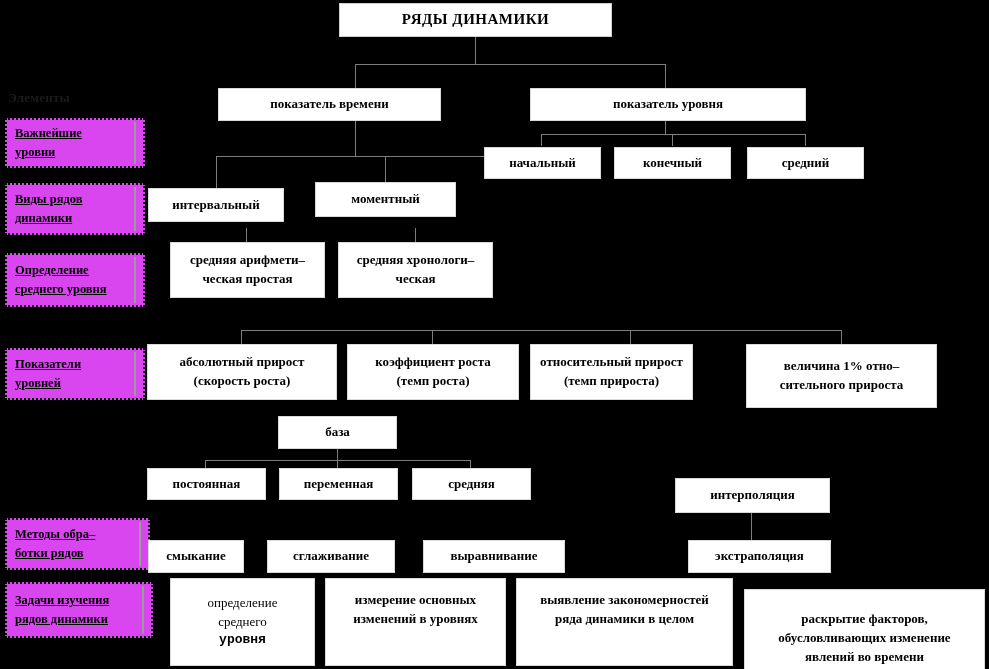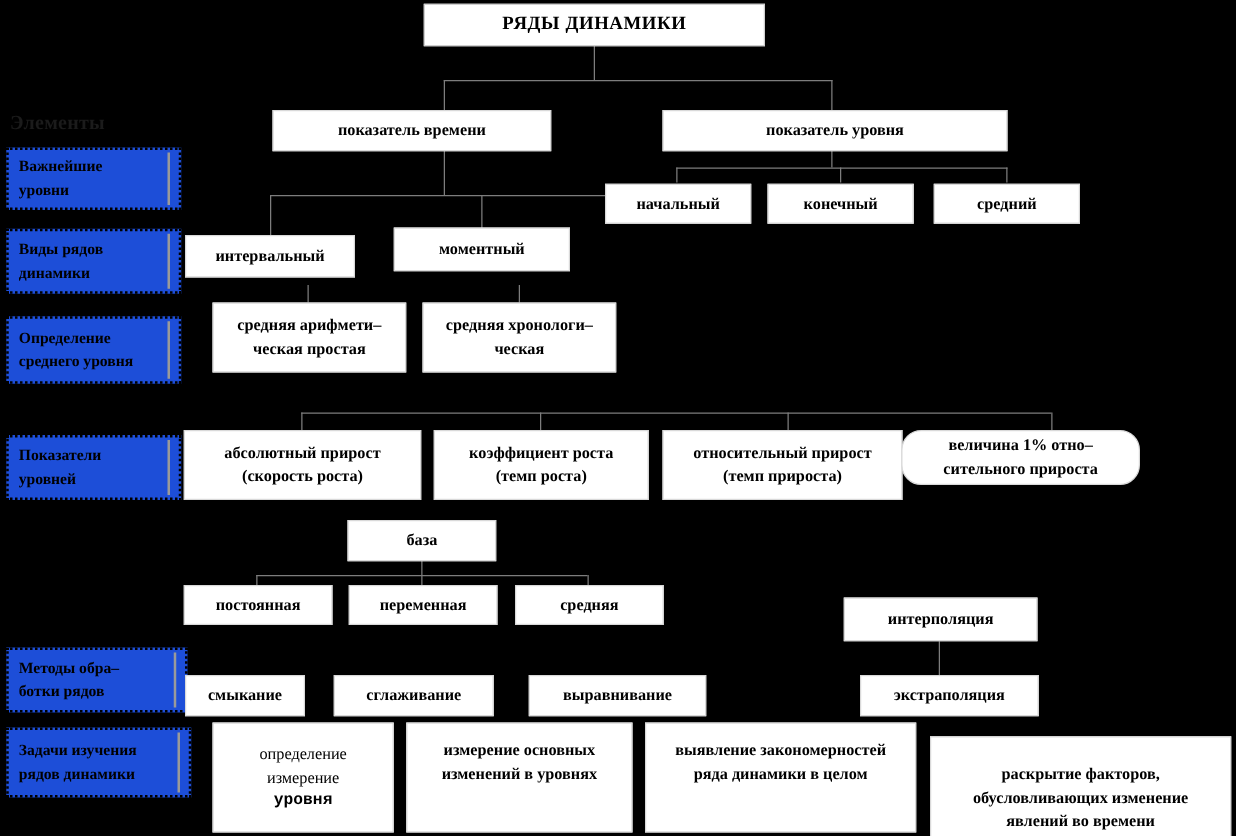--- a/index.html
+++ b/index.html
@@ -31,48 +31,49 @@
   .box .ln.n{font-weight:normal;}
   
   #title-box{
     font-size:15px;
     letter-spacing:.5px;
     border:1px solid #cfcfcf;
   }
   
   .cat{
     position:absolute;
-    background:#1d4ed8;
+    background:#d946ef;
     color:#000000;
     border:2px dotted #000000;
     box-sizing:border-box;
     display:flex;
     flex-direction:column;
     justify-content:center;
     align-items:flex-start;
     text-align:left;
     font-weight:bold;
     font-size:12.5px;
     line-height:1.5;
     padding:2px 4px 2px 8px;
+    text-decoration:underline;
   }
   .cat .bar{
     position:absolute;
     top:2px;bottom:2px;
     right:7px;
     width:2px;
     background:#9a9a9a;
   }
   .cat .ln{display:block;white-space:nowrap;}
   
   #elements-label{
     position:absolute;
     color:#1b1b1b;
     font-weight:bold;
-    font-size:16px;
+    font-size:13px;
     letter-spacing:.2px;
     white-space:nowrap;
   }
   
   .ln-h,.ln-v{position:absolute;background:#7d7d7d;}
   .ln-h{height:1px;}
   .ln-v{width:1px;}
 </style>
 </head>
 <body>
@@ -188,25 +189,25 @@
   </div>
 
   <div class="box" style="left:147px;top:344px;width:190px;height:56px;">
     <span class="ln">абсолютный прирост</span>
     <span class="ln">(скорость  роста)</span>
   </div>
   <div class="box" style="left:347px;top:344px;width:172px;height:56px;text-align:center;">
     <span class="ln">коэффициент  роста</span>
     <span class="ln">(темп роста)</span>
   </div>
-  <div class="box" style="left:530px;top:344px;width:192px;height:56px;">
+  <div class="box" style="left:530px;top:344px;width:163px;height:56px;">
     <span class="ln">относительный прирост</span>
     <span class="ln">(темп прироста)</span>
   </div>
-  <div class="box" style="left:721px;top:344px;width:191px;height:44px;border-radius:16px;">
+  <div class="box" style="left:746px;top:344px;width:191px;height:64px;">
     <span class="ln">величина 1% отно–</span>
     <span class="ln">сительного прироста</span>
   </div>
 
   <div class="box" style="left:278px;top:416px;width:119px;height:33px;">
     <span class="ln">база</span>
   </div>
 
   <div class="box" style="left:147px;top:468px;width:119px;height:32px;">
     <span class="ln">постоянная</span>
@@ -230,21 +231,21 @@
   </div>
   <div class="box" style="left:267px;top:540px;width:128px;height:33px;">
     <span class="ln">сглаживание</span>
   </div>
   <div class="box" style="left:423px;top:540px;width:142px;height:33px;">
     <span class="ln">выравнивание</span>
   </div>
 
   <div class="box" style="left:170px;top:578px;width:145px;height:88px;">
     <span class="ln n">определение</span>
-    <span class="ln n">измерение</span>
+    <span class="ln n">среднего</span>
     <span class="ln b">уровня</span>
   </div>
   <div class="box" style="left:325px;top:578px;width:181px;height:88px;justify-content:flex-start;padding-top:12px;">
     <span class="ln">измерение основных</span>
     <span class="ln">изменений в уровнях</span>
   </div>
   <div class="box" style="left:516px;top:578px;width:217px;height:88px;justify-content:flex-start;padding-top:12px;">
     <span class="ln">выявление закономерностей</span>
     <span class="ln">ряда динамики в целом</span>
   </div>

